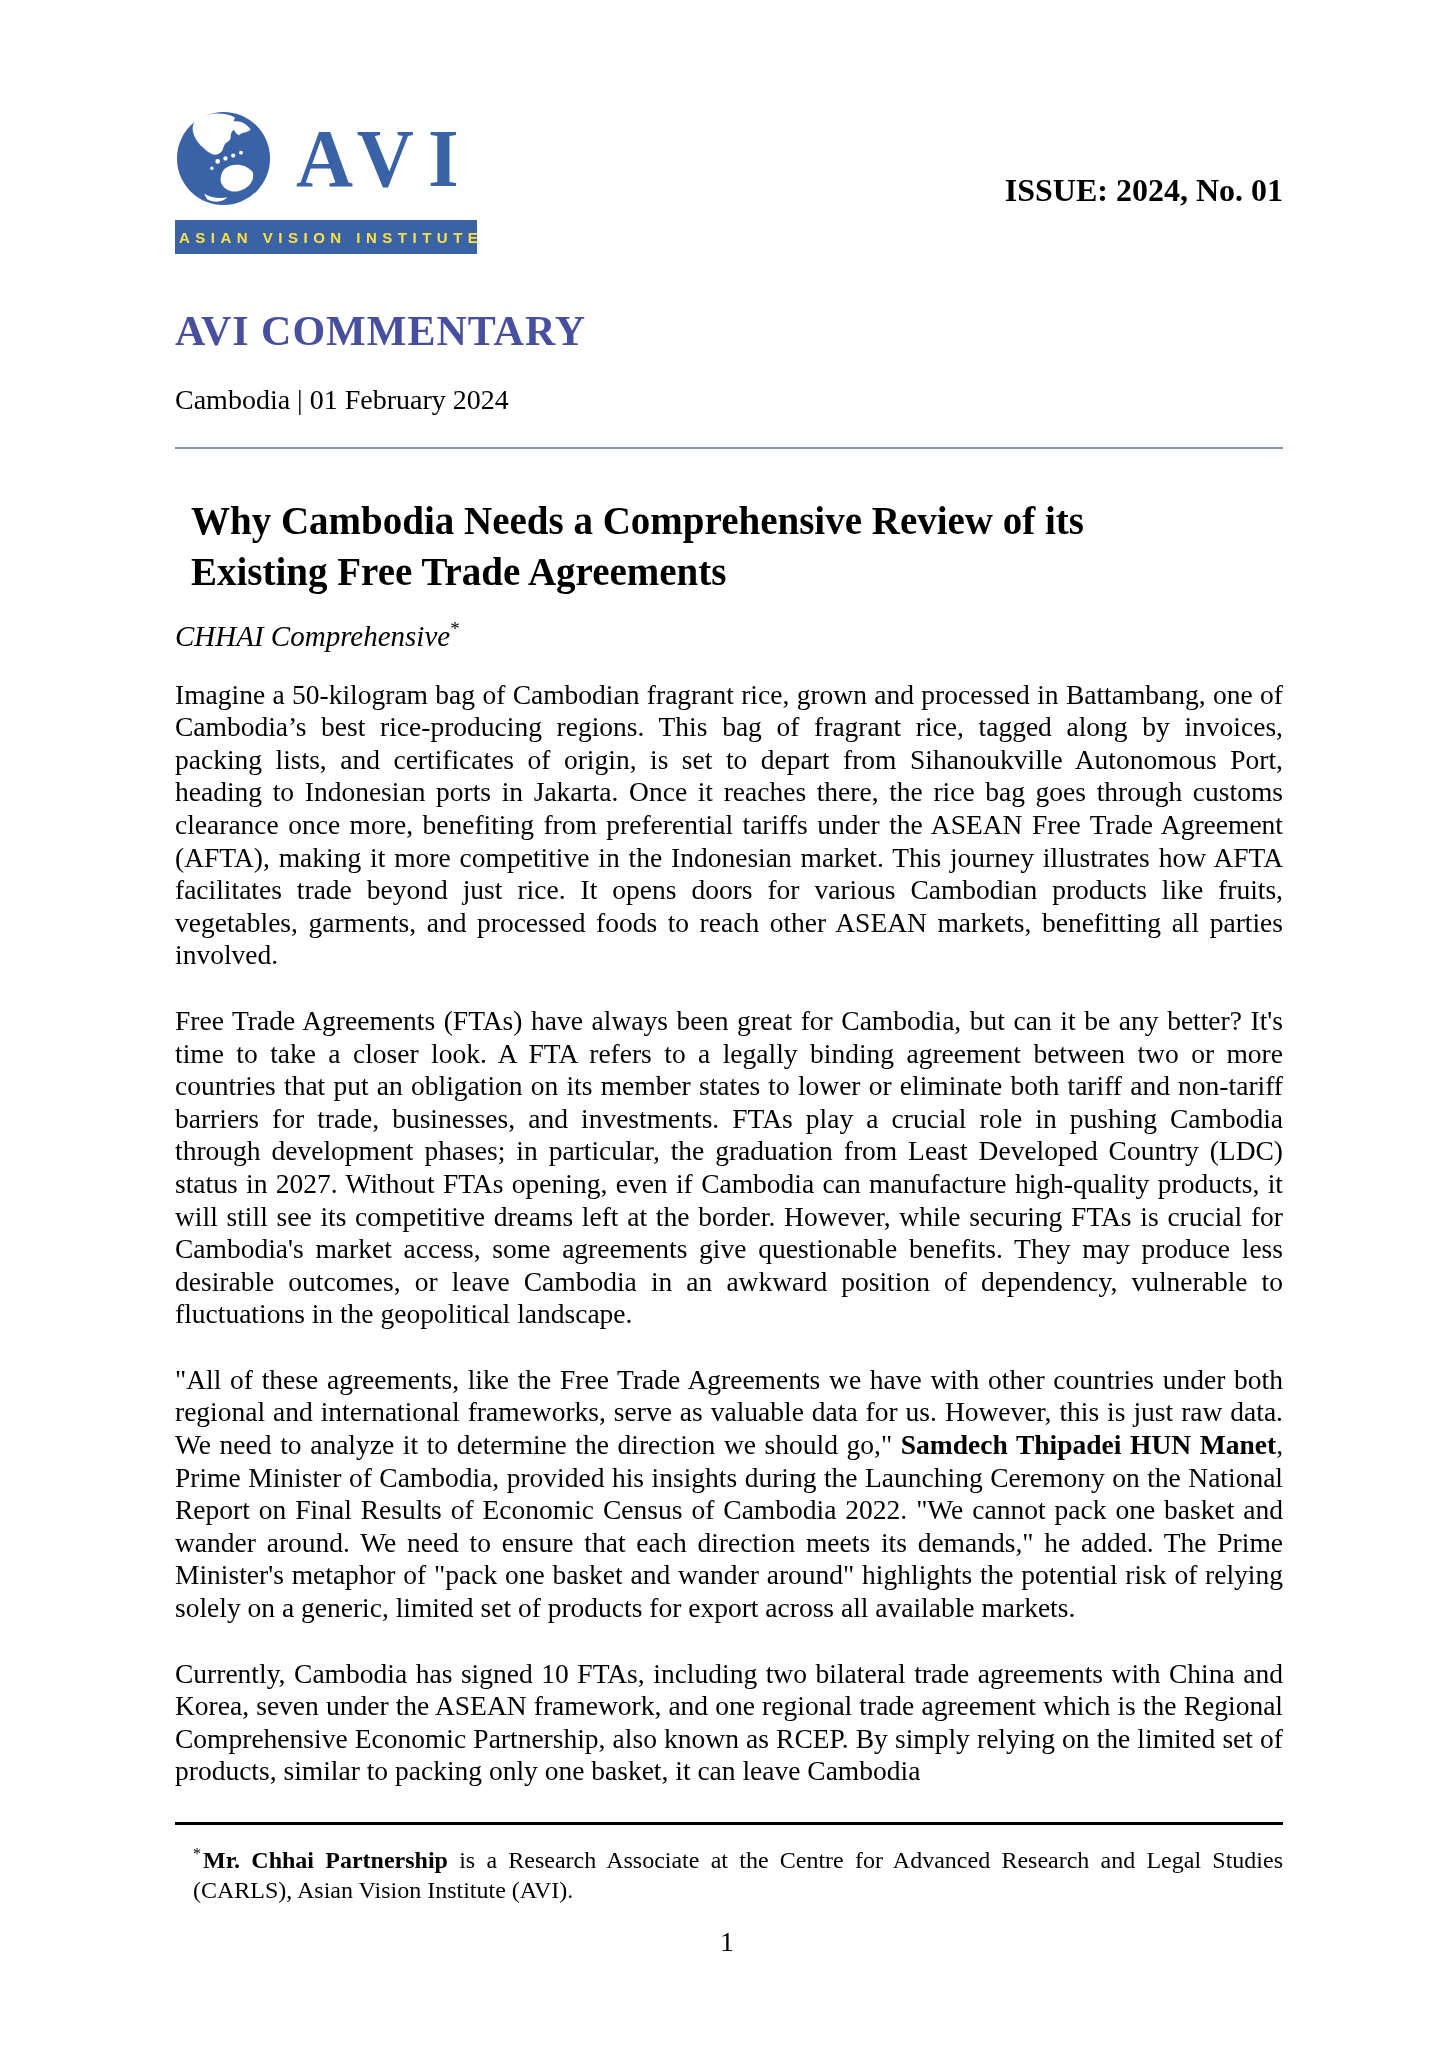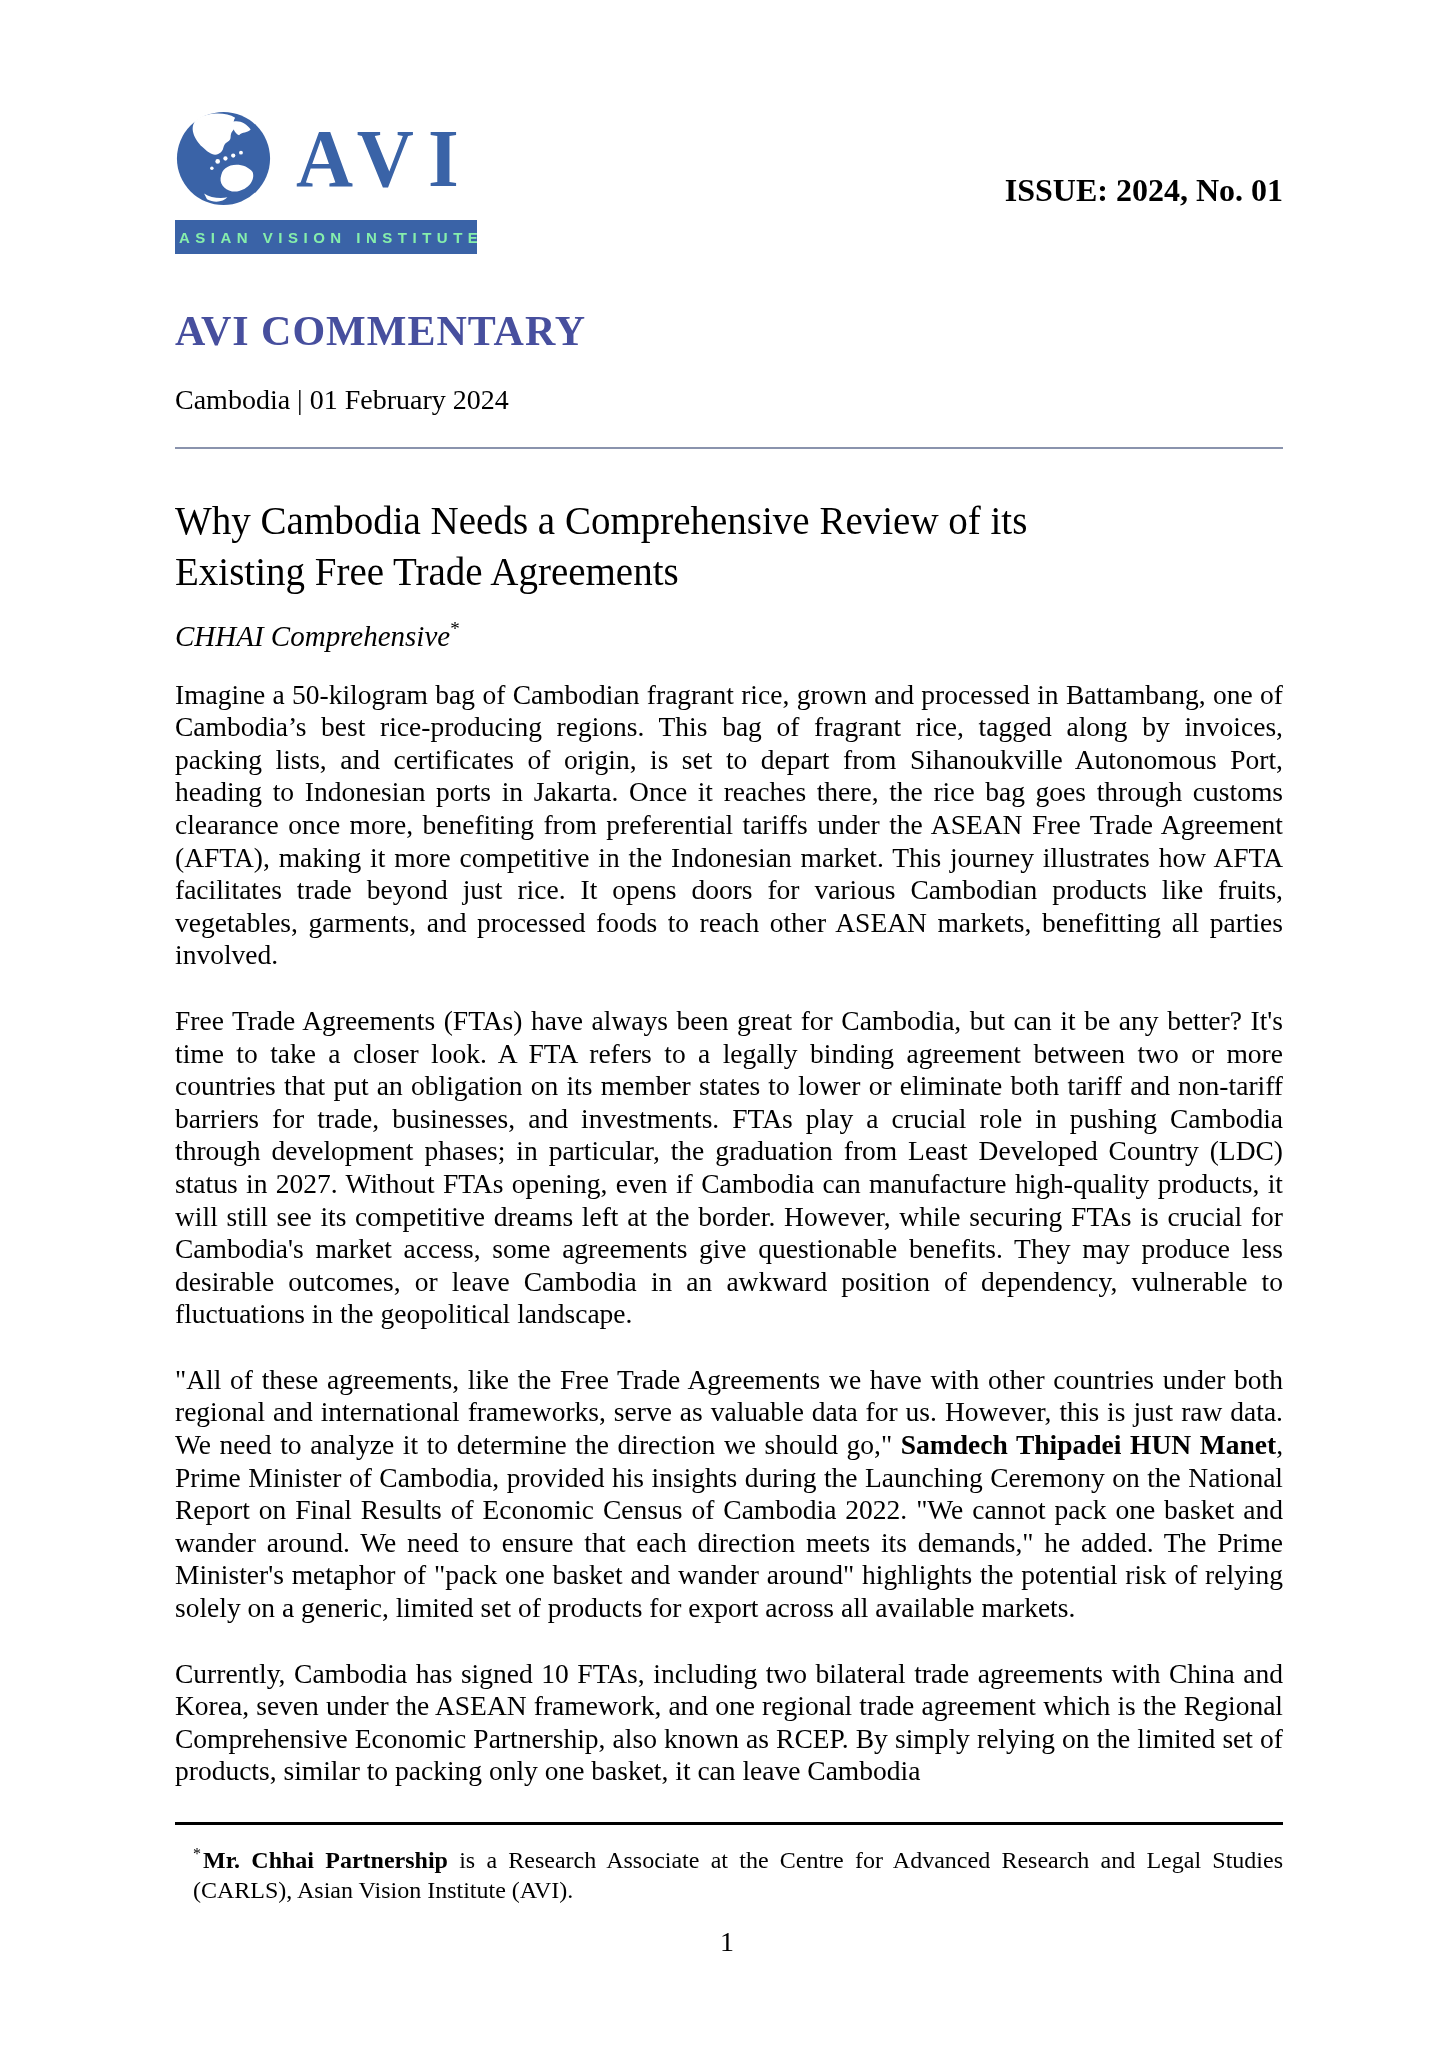--- a/index.html
+++ b/index.html
@@ -36,21 +36,21 @@
     color: #3a63a7;
     margin-left: 24px;
     line-height: 1;
     transform: scaleY(1.05);
   }
   .logo-bar {
     margin-top: 13px;
     width: 302px;
     box-sizing: border-box;
     background: #3a63a7;
-    color: #86efac;
+    color: #fde047;
     font-family: "Liberation Sans", sans-serif;
     font-weight: bold;
     font-size: 15px;
     letter-spacing: 5.5px;
     text-align: center;
     padding: 9px 0 8px 4px;
     white-space: nowrap;
     overflow: hidden;
   }
   .issue {
@@ -76,22 +76,22 @@
     line-height: 1.25;
   }
   .rule {
     border: none;
     border-top: 2px solid #8a93ad;
     margin: 30px 0 0 0;
   }
 
   
   .article-title {
-    margin: 46px 0 0 0;
-    font-weight: normal;
+    margin: 46px 0 0 16px;
+    font-weight: bold;
     font-size: 39px;
     line-height: 1.32;
   }
   .author {
     margin-top: 20px;
     font-style: italic;
     font-size: 29px;
   }
   .author sup { font-style: normal; font-size: 19px; }
 

